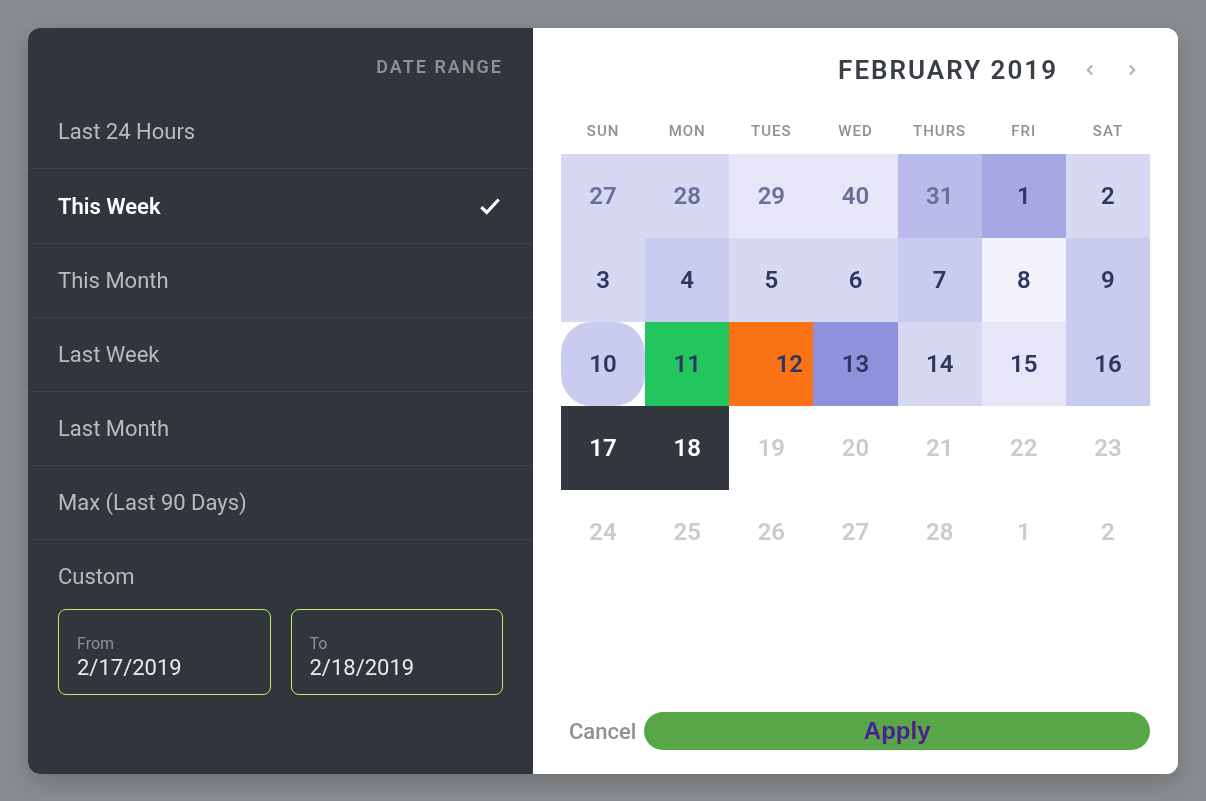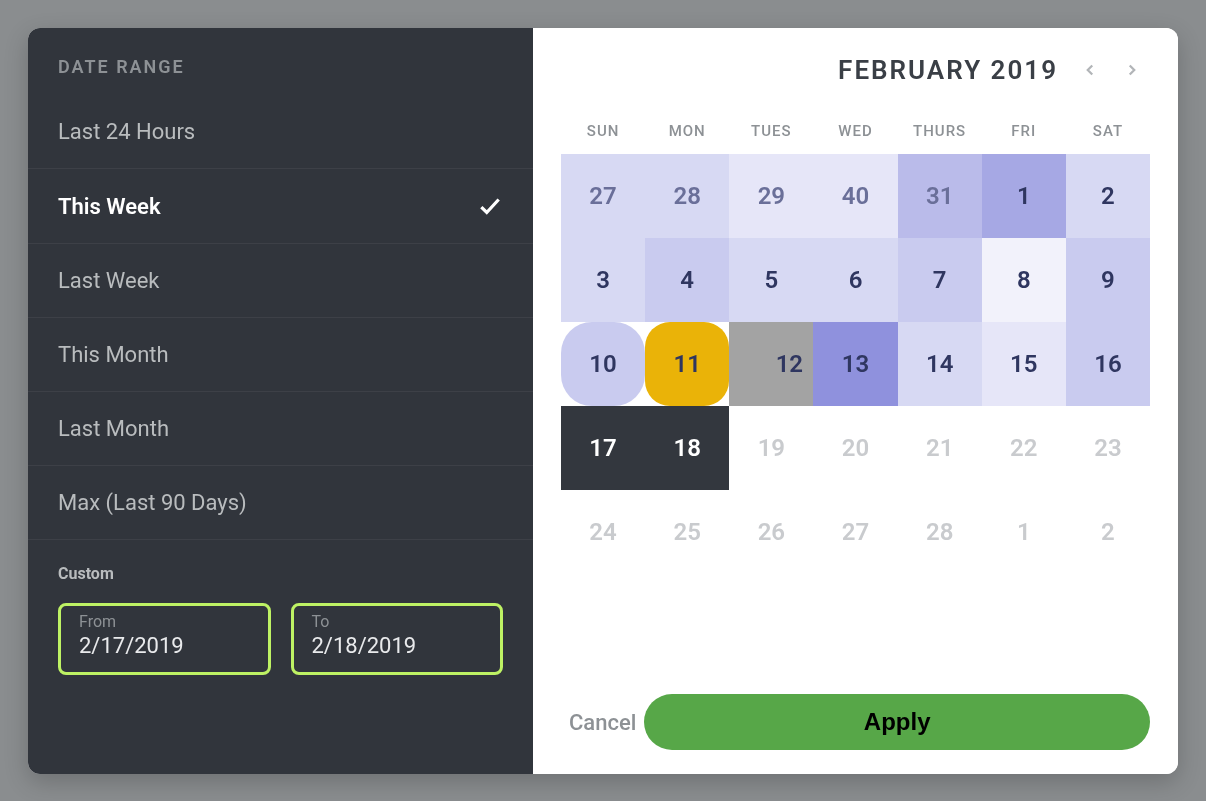--- a/index.html
+++ b/index.html
@@ -38,42 +38,43 @@
     color: #cfd1d3;
     display: flex;
     flex-direction: column;
   }
   .sidebar-header {
     padding: 28px 30px 18px;
     font-size: 18px;
     letter-spacing: 2px;
     color: #8d9195;
     font-weight: 600;
+    text-align: right;
   }
   .range-list { display:flex; flex-direction:column; }
   .range-item {
     padding: 24px 30px;
     font-size: 22px;
     color: #b9bcbe;
     border-bottom: 1px solid rgba(255,255,255,.06);
     display:flex;
     align-items:center;
     justify-content:space-between;
     cursor: pointer;
   }
   .range-item.selected { color:#fff; font-weight:600; }
   .check-icon { width:26px; height:26px; color:#fff; }
   .custom-block { padding: 24px 30px; }
-  .custom-label { font-size:16px; color:#b9bcbe; margin-bottom:20px;font-weight:bold; }
+  .custom-label { font-size:22px; color:#b9bcbe; margin-bottom:20px; }
   .inputs { display:flex; gap:20px; }
   .date-field {
     flex:1;
-    border:3px solid #bef264;
+    border:1px solid #bef264;
     border-radius:8px;
-    padding:6px 18px 14px;
+    padding:24px 18px 14px;
   }
   .field-label { font-size:16px; color:#8d9195; margin-bottom:2px; }
   .field-value { font-size:22px; color:#e9eaec; }
   
   .calendar-panel {
     flex:1;
     background:#fff;
     display:flex;
     flex-direction:column;
     padding: 24px 28px 24px 28px;
@@ -136,50 +137,50 @@
   .cancel-btn {
     font-size:22px;
     color:#8d9195;
     font-weight:500;
     cursor:pointer;
     padding: 0 8px;
   }
   .apply-btn {
     flex:1;
     background:#57a748;
-    color:#000000;
+    color:#4c1d95;
     font-size:24px;
     font-weight:600;
     border:none;
     border-radius:36px;
-    height:56px;
+    height:38px;
     cursor:pointer;
   }
 </style>
 </head>
 <body>
 
 <div class="dialog">
   <div class="sidebar">
     <div class="sidebar-header">DATE RANGE</div>
     <div class="range-list">
         <div class="range-item">
           <span>Last 24 Hours</span>
         </div>
         <div class="range-item selected">
           <span>This Week</span>
           <svg viewBox="0 0 24 24" class="check-icon">
             <polyline points="4 13 9 18 20 6" fill="none" stroke="currentColor" stroke-width="3"></polyline>
           </svg>
         </div>
         <div class="range-item">
+          <span>This Month</span>
+        </div>
+        <div class="range-item">
           <span>Last Week</span>
-        </div>
-        <div class="range-item">
-          <span>This Month</span>
         </div>
         <div class="range-item">
           <span>Last Month</span>
         </div>
         <div class="range-item">
           <span>Max (Last 90 Days)</span>
         </div>
       </div>
     <div class="custom-block">
       <div class="custom-label">Custom</div>
@@ -228,22 +229,22 @@
         <div class="cell" style="background: rgb(166, 168, 228);">1</div>
         <div class="cell" style="background: rgb(215, 217, 243);">2</div>
         <div class="cell" style="background: rgb(215, 217, 243);">3</div>
         <div class="cell" style="background: rgb(201, 203, 239);">4</div>
         <div class="cell" style="background: rgb(215, 217, 243);">5</div>
         <div class="cell" style="background: rgb(215, 217, 243);">6</div>
         <div class="cell" style="background: rgb(201, 203, 239);">7</div>
         <div class="cell" style="background: rgb(242, 242, 251);">8</div>
         <div class="cell" style="background: rgb(201, 203, 239);">9</div>
         <div class="cell" style="background: rgb(201, 203, 239); border-radius: 31px;">10</div>
-        <div class="cell" style="background: #eab308; border-radius: 25px;">11</div>
-        <div class="cell" style="background: #a3a3a3; padding-left: 36px;">12</div>
+        <div class="cell" style="background: #22c55e;">11</div>
+        <div class="cell" style="background: #f97316; padding-left: 36px;">12</div>
         <div class="cell" style="background: rgb(143, 145, 221);">13</div>
         <div class="cell" style="background: rgb(215, 217, 243);">14</div>
         <div class="cell" style="background: rgb(230, 230, 248);">15</div>
         <div class="cell" style="background: rgb(201, 203, 239);">16</div>
         <div class="cell selected">17</div>
         <div class="cell selected">18</div>
         <div class="cell outside">19</div>
         <div class="cell outside">20</div>
         <div class="cell outside">21</div>
         <div class="cell outside">22</div>

